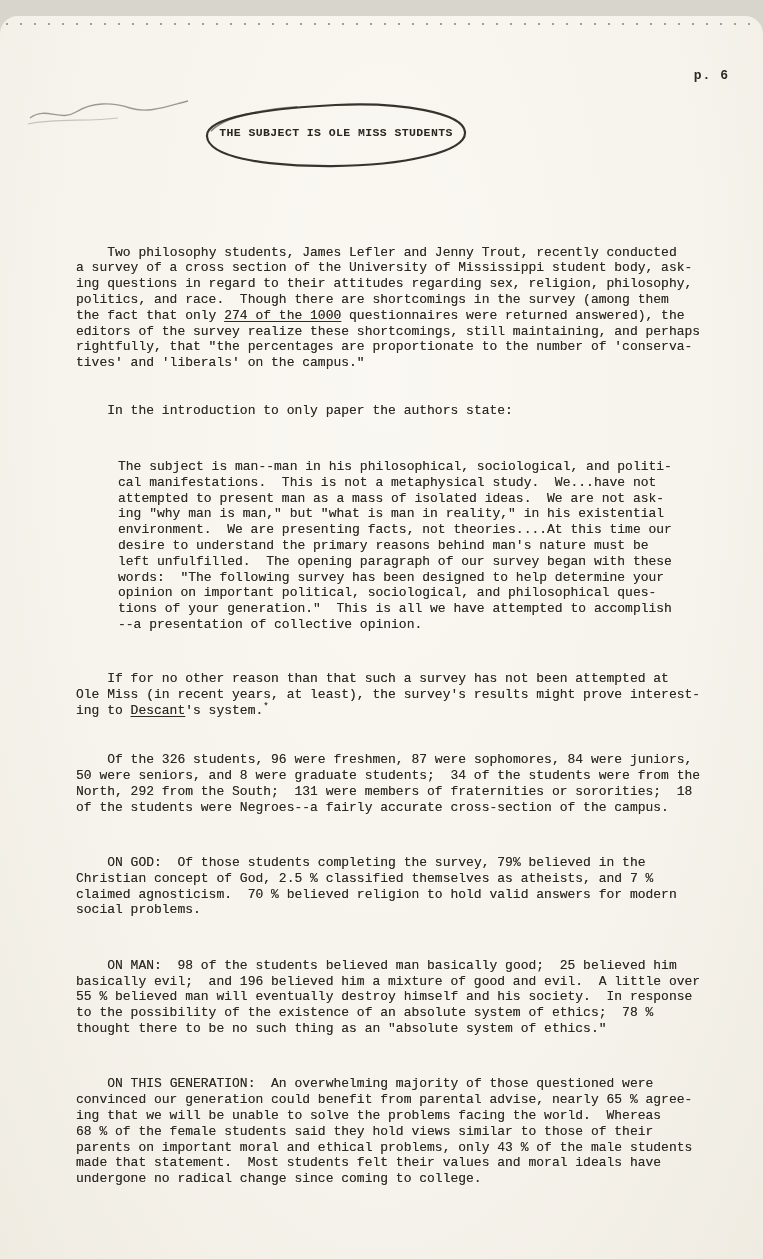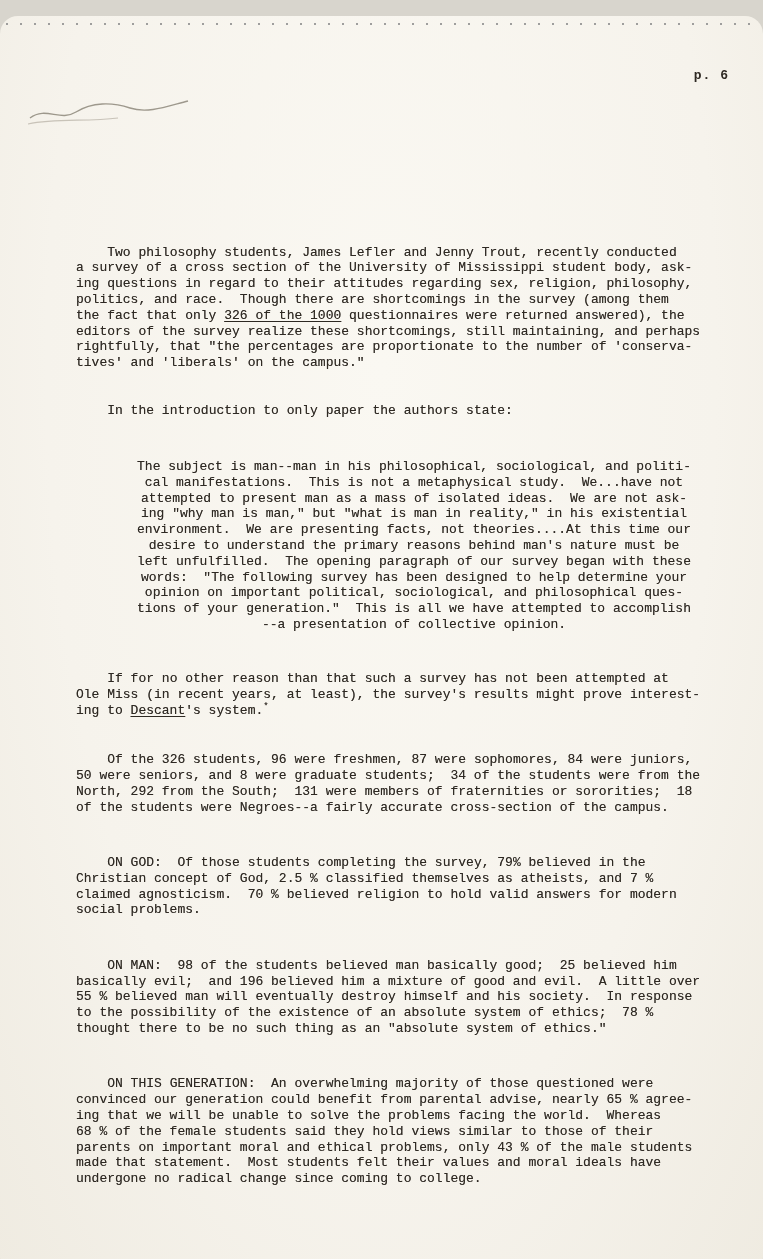--- a/index.html
+++ b/index.html
@@ -29,21 +29,21 @@
     position:absolute;left:0;right:0;top:26px;margin:0;
     text-align:center;font-size:11.5px;font-weight:bold;letter-spacing:.4px;
     color:#2b2620;
   }
   .body{
     position:absolute;left:76px;top:197px;width:650px;
     font-size:13px;line-height:15.8px;white-space:pre-wrap;
     text-shadow:0 0 .4px rgba(43,38,32,.55);
   }
   .body p{margin:0;}
-  .quote{margin-left:42px !important;margin-right:16px !important;text-align:center;}
+  .quote{margin-left:42px !important;margin-right:16px !important;}
   .mt2{margin-top:2px !important;}
   .mt7{margin-top:7px !important;}
   .mt8{margin-top:8px !important;}
   .mt9{margin-top:9px !important;}
   .u{text-decoration:underline;text-underline-offset:2px;}
   sup{font-size:9px;line-height:0;vertical-align:5px;}
 </style>
 </head>
 <body>
 
@@ -51,27 +51,34 @@
 
   <div class="perforation"></div>
 
   <svg class="squiggle" viewBox="0 0 170 40">
     <path d="M4 26 C 20 14, 34 30, 50 20 S 86 10, 104 16 S 142 14, 162 9" fill="none" stroke="#948e82" stroke-width="1.4" opacity="0.9"></path>
     <path d="M2 32 C 30 26, 60 30, 92 26" fill="none" stroke="#a29b8e" stroke-width="1.1" opacity="0.55"></path>
   </svg>
 
   <div class="page-number">p. 6</div>
 
+  <div class="title-wrap">
+    <svg class="oval" viewBox="0 0 272 72">
+      <path d="M 136 5 C 203 3, 263 15, 265 34 C 267 54, 203 67, 131 66 C 59 65, 8 54, 7 34 C 6 15, 69 7, 136 5 Z" fill="none" stroke="#37322b" stroke-width="2.2" stroke-linecap="round"></path>
+      <path d="M 11 29 C 25 15, 62 8, 98 6" fill="none" stroke="#37322b" stroke-width="1.5" opacity="0.6"></path>
+    </svg>
+    <h1 class="title">THE SUBJECT IS OLE MISS STUDENTS</h1>
+  </div>
 
   <div class="body">
     <p><span>    Two philosophy students, James Lefler and Jenny Trout, recently conducted
 a survey of a cross section of the University of Mississippi student body, ask-
 ing questions in regard to their attitudes regarding sex, religion, philosophy,
 politics, and race.  Though there are shortcomings in the survey (among them
-the fact that only </span><span class="u">326 of the 1000</span><span> questionnaires were returned answered), the
+the fact that only </span><span class="u">274 of the 1000</span><span> questionnaires were returned answered), the
 editors of the survey realize these shortcomings, still maintaining, and perhaps
 rightfully, that "the percentages are proportionate to the number of 'conserva-
 tives' and 'liberals' on the campus."</span></p>
     <p><span>    In the introduction to only paper the authors state:</span></p>
     <p class="quote mt9"><span>The subject is man--man in his philosophical, sociological, and politi-
 cal manifestations.  This is not a metaphysical study.  We...have not
 attempted to present man as a mass of isolated ideas.  We are not ask-
 ing "why man is man," but "what is man in reality," in his existential
 environment.  We are presenting facts, not theories....At this time our
 desire to understand the primary reasons behind man's nature must be

